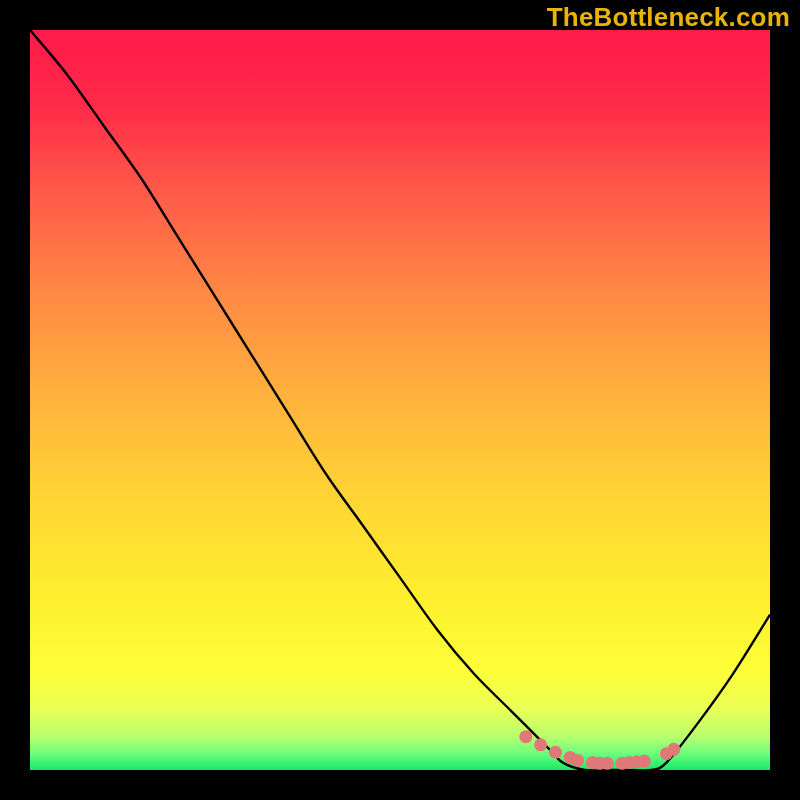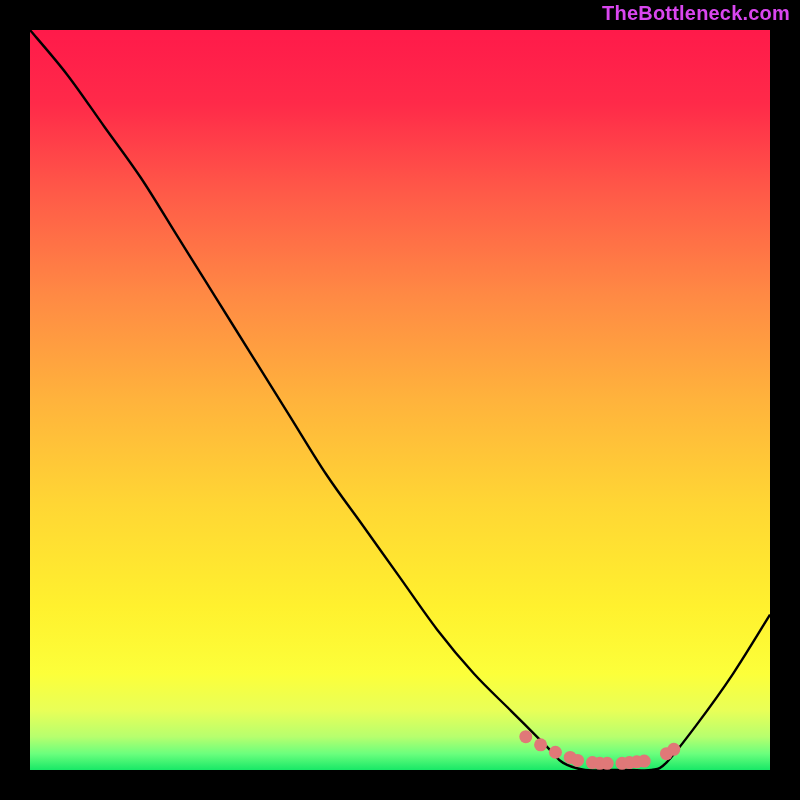--- a/index.html
+++ b/index.html
@@ -13,22 +13,22 @@
   }
   .wrap {
     position: relative;
     width: 800px;
     height: 800px;
   }
   .watermark {
     position: absolute;
     top: 2px;
     right: 10px;
-    font-size: 20px;
-    color: #d946ef;
+    font-size: 26px;
+    color: #eab308;
     font-weight: 600;
     letter-spacing: 0.2px;
     z-index: 10;
     text-align: center;
   }
   svg {
     display: block;
   }
 </style>
 </head>

